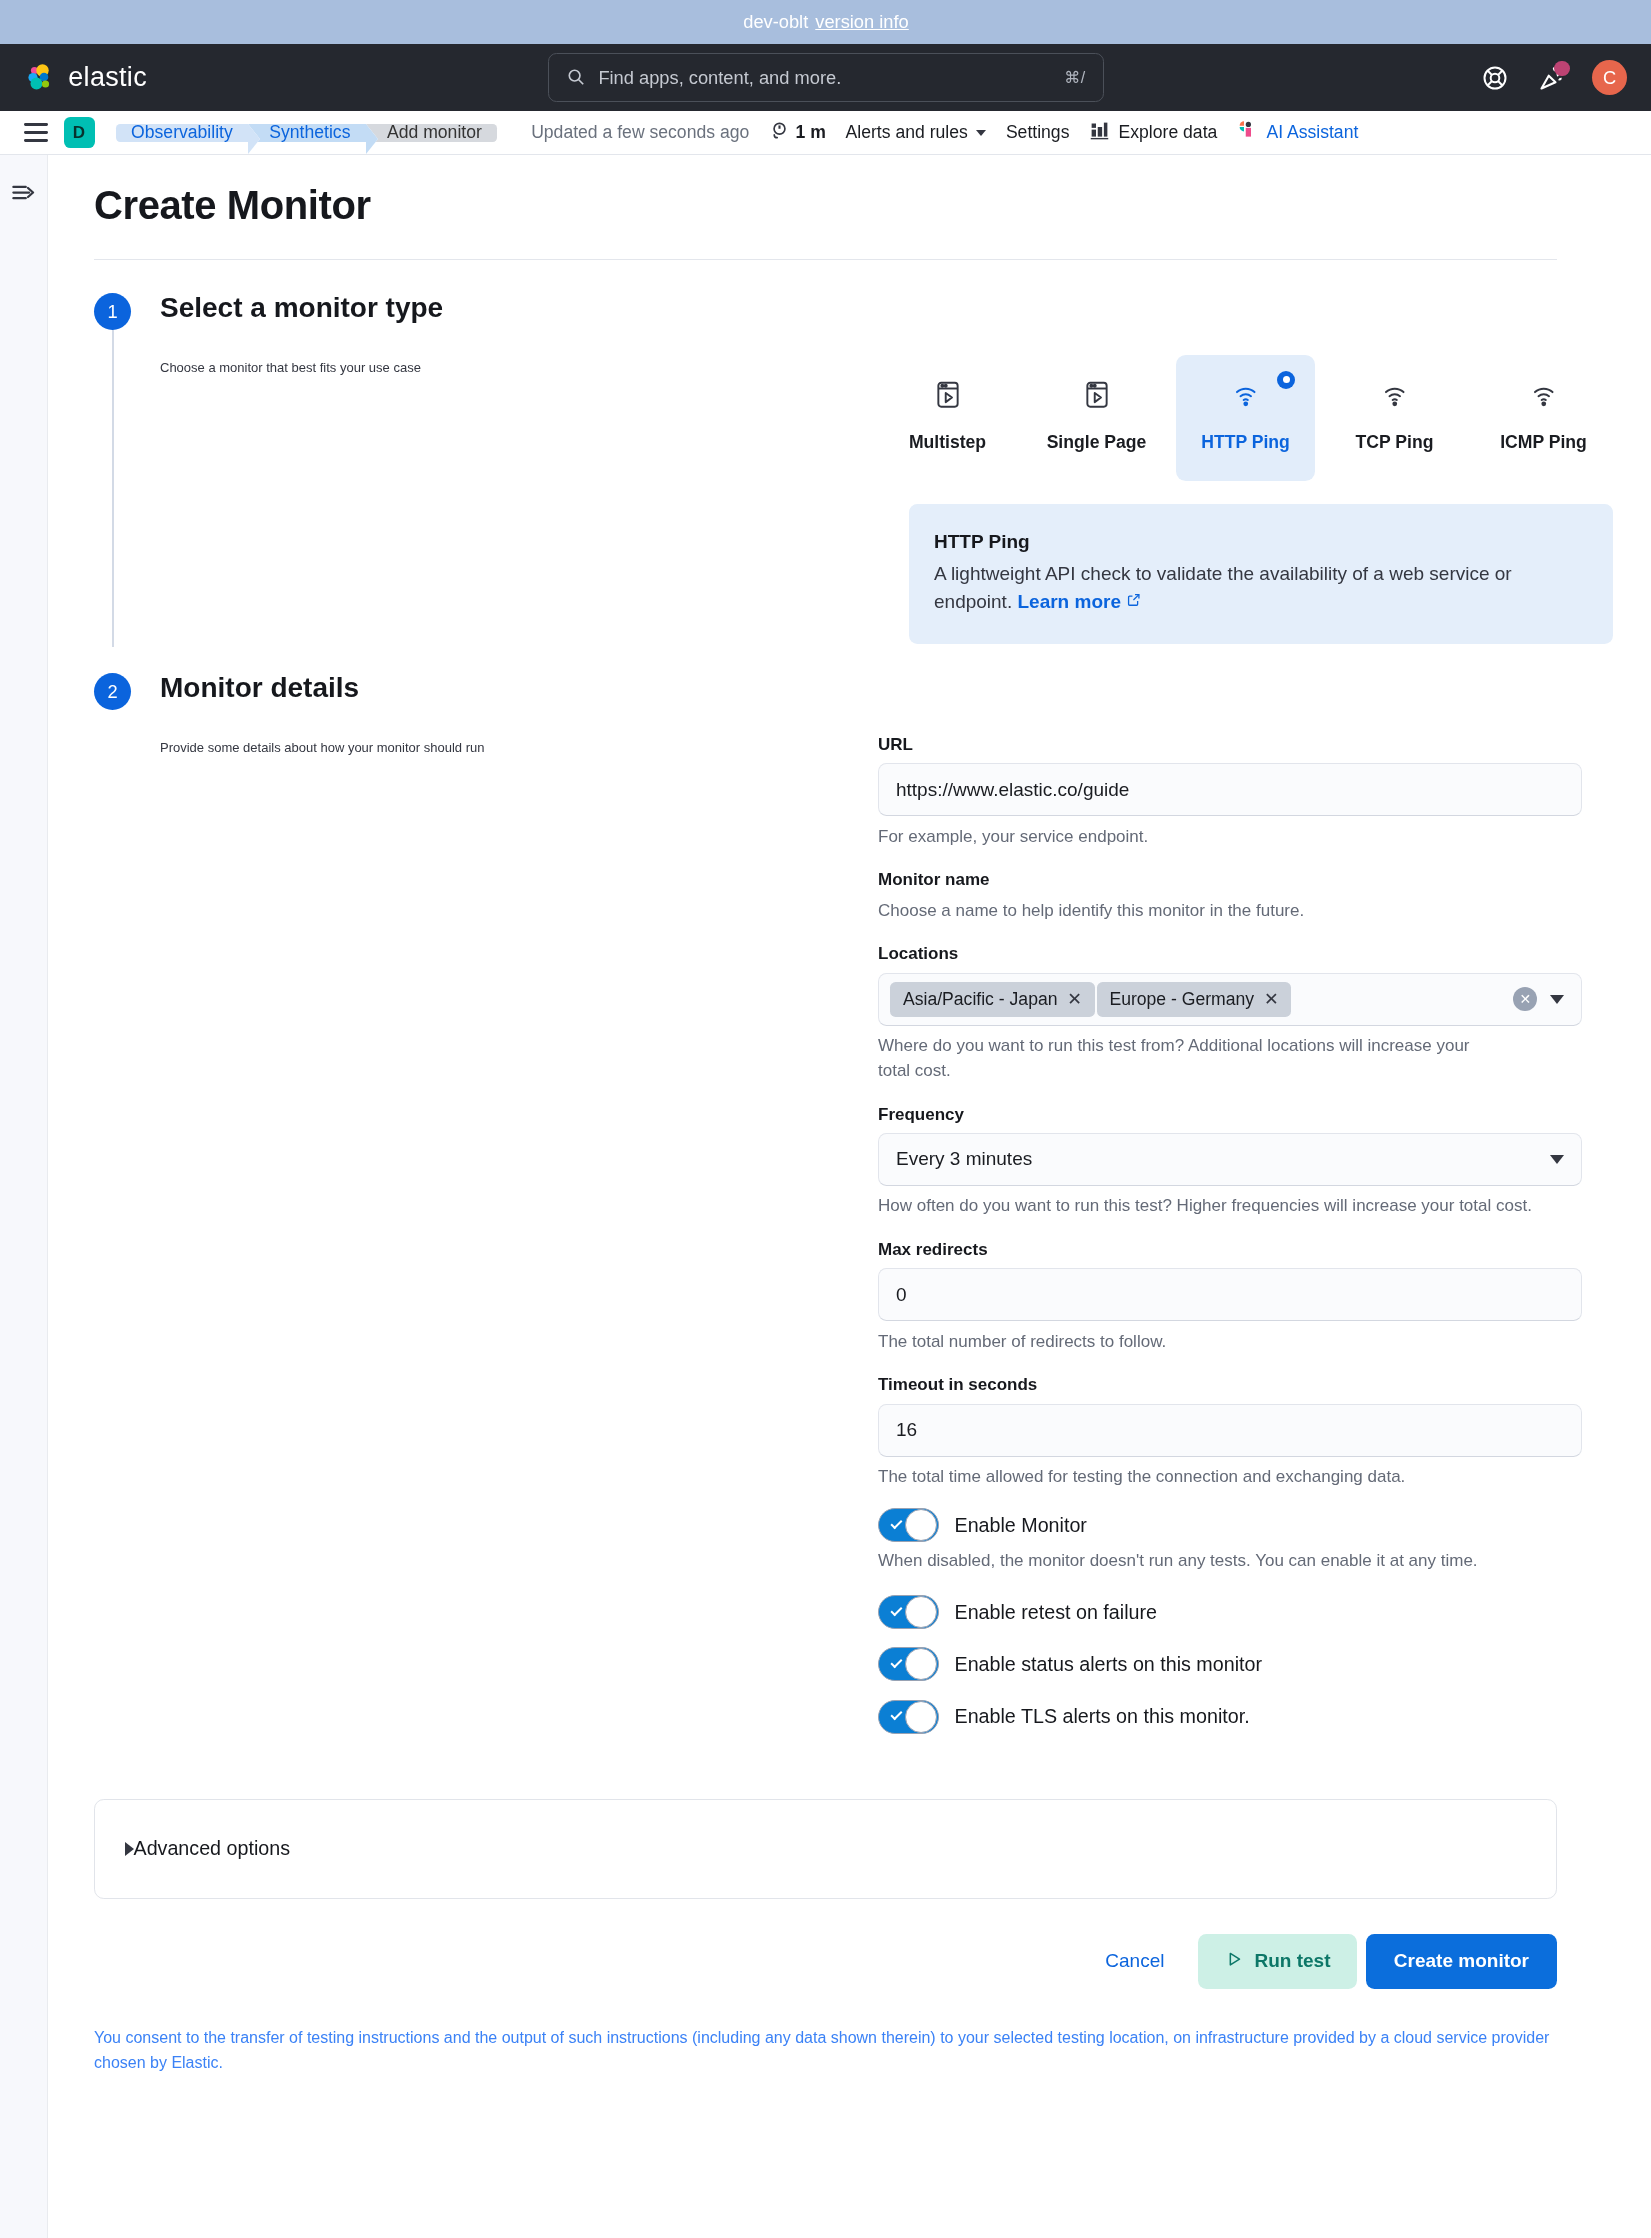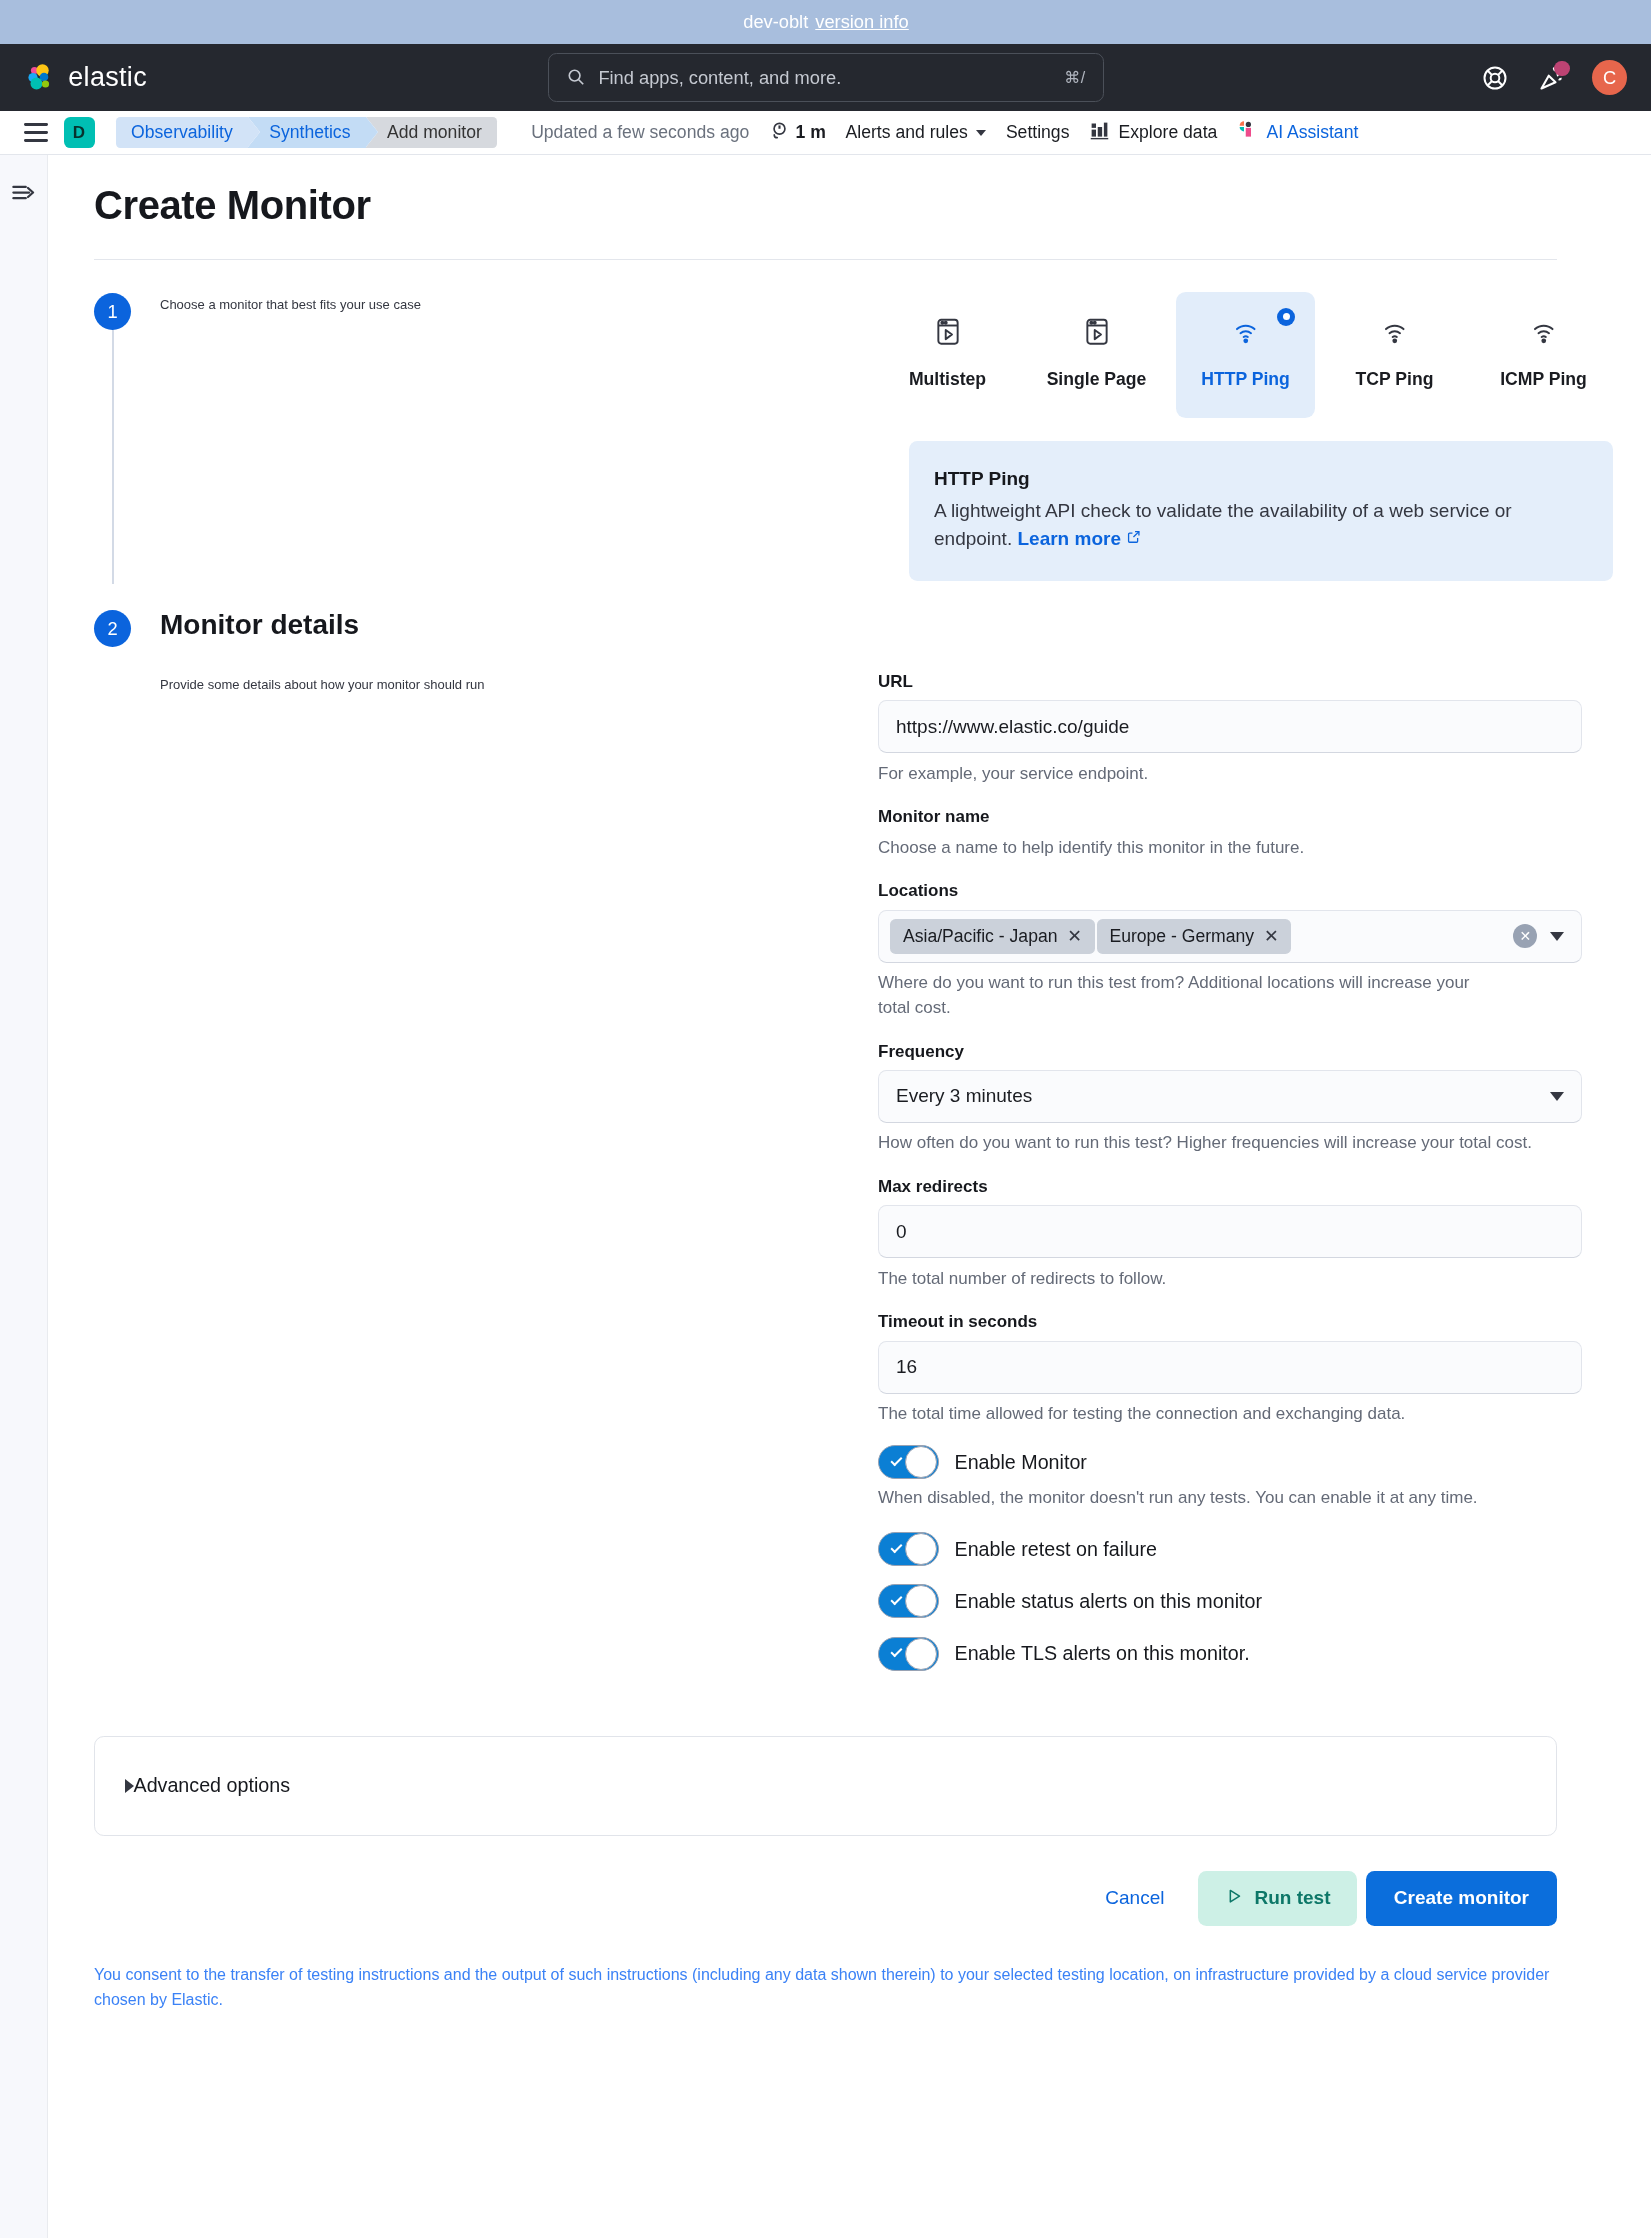--- a/index.html
+++ b/index.html
@@ -120,21 +120,21 @@
     background: #00bfb3;
     border-radius: 6.3px;
     color: #07332e;
     font-size: 17px;
     font-weight: 700;
     display: flex; align-items: center; justify-content: center;
     cursor: pointer;
   }
   .crumbs { display: flex; align-items: center; margin-left: 5.6px; }
   .crumb {
-    height: 31px;
+    height: 18px;
     display: flex; align-items: center;
     padding: 0 15.5px 0 21px;
     font-size: 17.6px;
     font-weight: 400;
     position: relative;
     cursor: pointer;
   }
   .crumb:first-child { padding-left: 15.5px; border-radius: 4.2px 0 0 4.2px; }
   .crumb.blue { background: #d2e3f7; color: #0b64dd; }
   .crumb.blue2 { background: #c3dcf5; color: #0b64dd; }
@@ -642,20 +642,21 @@
 
       <h1 class="page-title">Create Monitor</h1>
       <div class="hr"></div>
 
       <div class="step">
         <div class="step-gutter">
           <div class="step-num">1</div>
           <div class="step-line"></div>
         </div>
         <div class="step-body">
+          <div class="step-title">Select a monitor type</div>
           <div class="step-cols">
             <div class="step-desc">Choose a monitor that best fits your use case</div>
             <div class="step-right">
               <div class="type-row">
 
                 <div class="type-card">
                   <span class="type-icon">
                     <svg width="28" height="29.5" viewBox="0 0 24 26" fill="none" stroke="#343741" stroke-width="1.7">
                       <rect x="3.5" y="2.5" width="17" height="21" rx="2.5"></rect>
                       <line x1="3.5" y1="7.5" x2="20.5" y2="7.5"></line>

